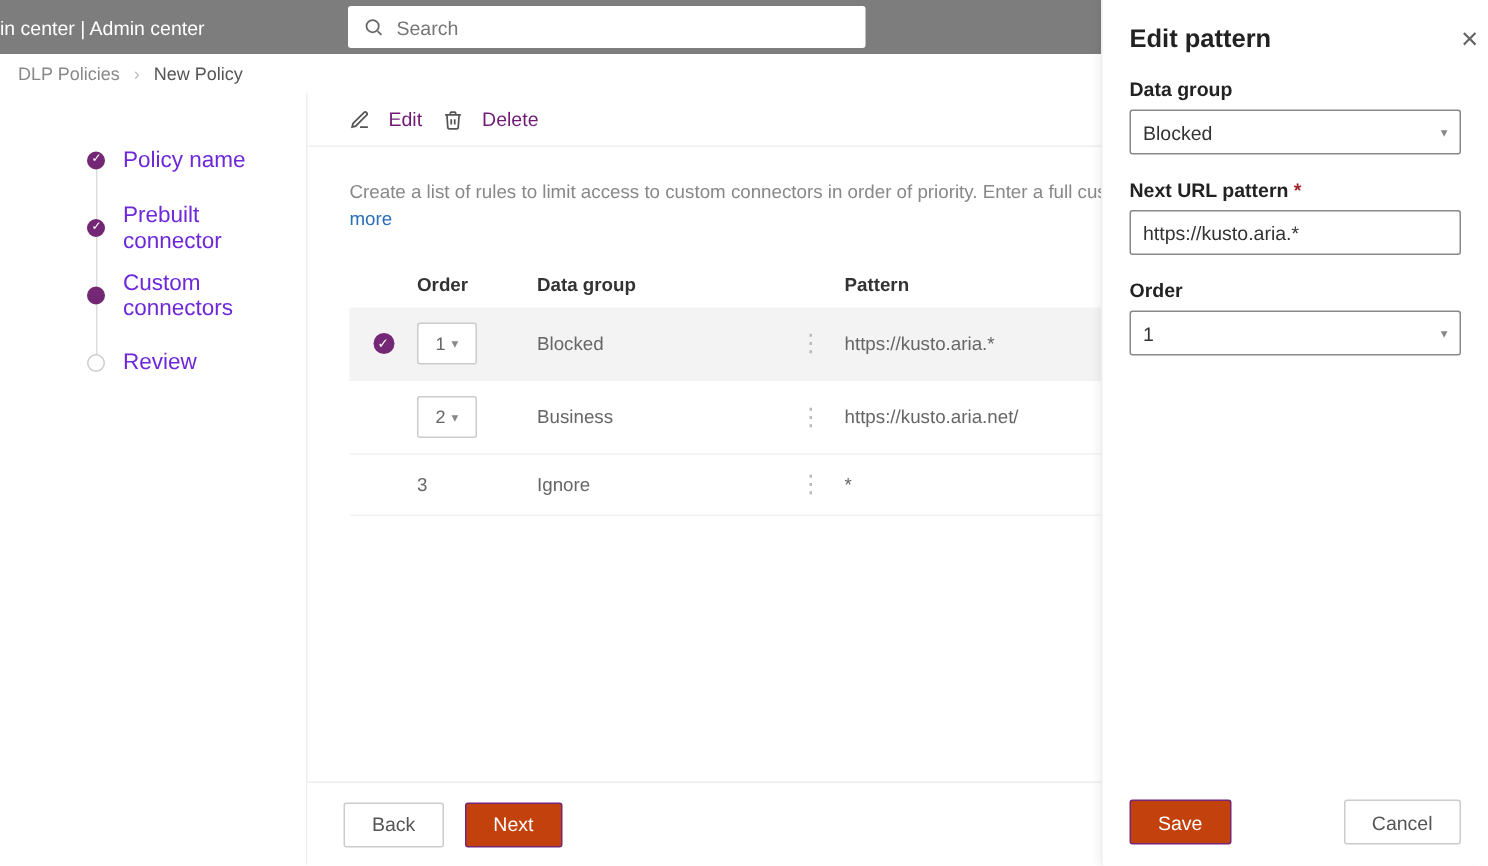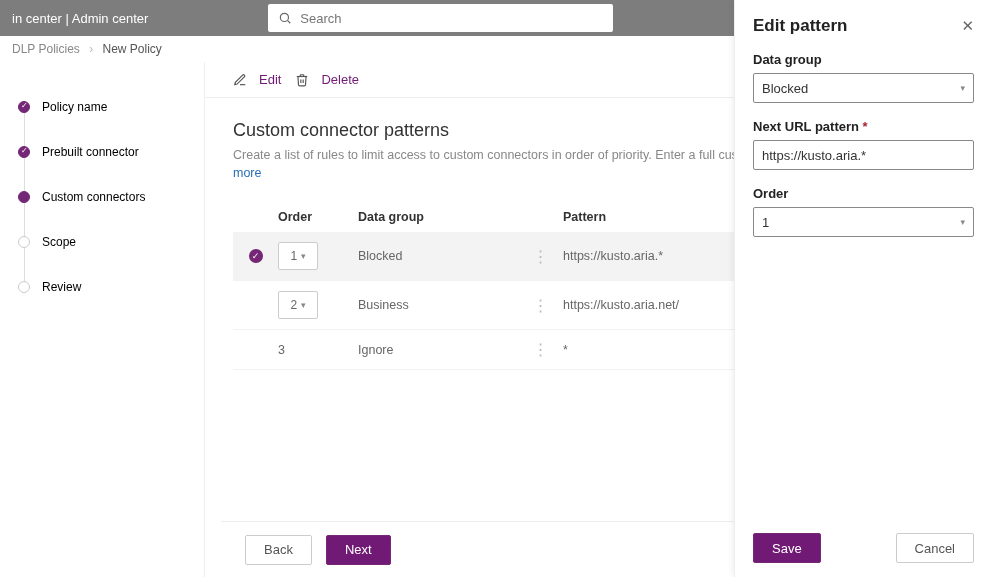--- a/index.html
+++ b/index.html
@@ -1,33 +1,33 @@
 <!DOCTYPE html>
 <html><head>
 <meta charset="utf-8">
 <style>
   * { box-sizing: border-box; margin: 0; padding: 0; font-family: "Segoe UI", Arial, sans-serif; }
   body { width: 992px; height: 577px; overflow: hidden; background: #fff; position: relative; }
 
   
-  .topbar { height: 36px; background: #7d7d7d; display: flex; align-items: center; padding: 0 12px; color: #fff; }
+  .topbar { height: 36px; background: #7d7d7d; display: flex; align-items: center; padding: 0 0; color: #fff; }
   .topbar-title { font-size: 13px; white-space: nowrap; font-weight: 400; }
-  .topbar-search { margin-left: 120px; width: 345px; height: 28px; background: #fff; border-radius: 2px; display: flex; align-items: center; padding: 0 10px; }
+  .topbar-search { margin-left: 96px; width: 345px; height: 28px; background: #fff; border-radius: 2px; display: flex; align-items: center; padding: 0 10px; }
   .topbar-search svg { flex-shrink: 0; }
   .topbar-search input { border: none; outline: none; margin-left: 8px; font-size: 13px; width: 100%; color: #555; background: transparent; }
 
   
   .breadcrumb { height: 26px; padding: 6px 12px 0 12px; font-size: 12px; color: #888; }
   .breadcrumb .sep { margin: 0 6px; color: #bbb; }
   .breadcrumb .current { color: #555; font-weight: 400; }
 
   
   .layout { display: flex; height: calc(100% - 62px); }
   .sidebar { width: 205px; border-right: 1px solid #eee; padding-top: 22px; }
-  .step { display: flex; align-items: center; padding: 0 18px; height: 45px; font-size: 12px; color: #000000; position: relative; }
+  .step { display: flex; align-items: center; padding: 0 18px; height: 45px; font-size: 15px; color: #6d28d9; position: relative; margin-left: 40px; }
   .bullet { width: 12px; height: 12px; border-radius: 50%; border: 1px solid #ccc; background: #fff; margin-right: 12px; flex-shrink: 0; position: relative; z-index: 1; }
   .bullet.done { background: #742774; border-color: #742774; position: relative; }
   .bullet.done::after { content: "✓"; color: #fff; font-size: 8px; position: absolute; top: -1px; left: 2px; }
   .bullet.current { background: #742774; border-color: #742774; }
   .step-line { position: absolute; left: 24px; top: 22px; width: 1px; height: 45px; background: #ddd; z-index: 0; }
 
   
   .content { flex: 1; display: flex; flex-direction: column; position: relative; }
   .toolbar { height: 36px; border-bottom: 1px solid #eee; display: flex; align-items: center; padding-left: 28px; gap: 14px; }
   .tool-btn { display: flex; align-items: center; gap: 12px; font-size: 13px; color: #701a75; cursor: pointer; }
@@ -47,28 +47,28 @@
   .col-group { width: 160px; }
   .col-menu { width: 45px; color:#bbb; font-size:16px; text-align:center; }
   .col-pattern { flex: 1; }
   .tbl-row { padding: 10px 0; color: #666; border-bottom: 1px solid #f2f2f2; }
   .tbl-row.selected { background: #f3f3f3; }
   .order-chip { width: 40px; height: 28px; border: 1px solid #ccc; border-radius: 2px; display: flex; align-items: center; justify-content: center; gap: 4px; font-size: 12px; background:#fff;}
   .chevron-sm { font-size: 9px; color: #888; }
   .check-circle { width: 14px; height: 14px; border-radius: 50%; background: #742774; display:flex;align-items:center;justify-content:center;color:#fff;font-size:9px;}
 
   
-  .footer { position: absolute; bottom: 0; left: 16px; right: 0; height: 56px; border-top: 1px solid #eee; display: flex; align-items: center; padding-left: 24px; gap: 14px; background:#fff;}
+  .footer { position: absolute; bottom: 0; left: 0; right: 0; height: 56px; border-top: 1px solid #eee; display: flex; align-items: center; padding-left: 24px; gap: 14px; background:#fff;}
   .btn { height: 30px; padding: 0 18px; font-size: 13px; border-radius: 2px; cursor: pointer; display:flex;align-items:center;}
   .btn-secondary { background: #fff; border: 1px solid #ccc; color: #555; }
-  .btn-primary { background: #701a75; border: 1px solid #742774; color: #fff; }
+  .btn-primary { background: #c2410c; border: 1px solid #742774; color: #fff; }
 
   
   .panel { position: absolute; top: 0; right: 0; width: 258px; height: 100%; background: #fff; border-left: 1px solid #eee; box-shadow: -2px 0 6px rgba(0,0,0,0.06); display:flex; flex-direction:column;}
-  .panel-head { display: flex; align-items: center; justify-content: space-between; padding: 16px 18px 10px 18px; }
+  .panel-head { display: flex; align-items: center; justify-content: space-between; padding: 16px 6px 10px 18px; }
   .panel-head h3 { font-size: 17px; font-weight: 600; color: #222; }
   .panel-close { font-size: 15px; color: #666; cursor: pointer; }
   .panel-body { padding: 6px 18px; flex:1; }
   .field { margin-bottom: 16px; }
   .field-label { font-size: 13px; color: #222; font-weight:600; margin-bottom: 6px; display:block;}
   .req { color: #a4262c; }
   .select-box, .input-box { width: 100%; height: 30px; border: 1px solid #8a8886; border-radius: 2px; padding: 0 8px; font-size: 13px; display:flex; align-items:center; justify-content:space-between; background:#fff; color:#333;}
   .input-box input { border:none; outline:none; width:100%; font-size:13px; color:#333;}
   .hint { font-size: 10px; color: #888; margin-top: 4px; }
   .panel-foot { padding: 14px 18px; display:flex; justify-content:space-between; gap:10px;}
@@ -107,25 +107,20 @@
           <span>Prebuilt connector</span>
           <div class="step-line"></div>
         </div>
         <div class="step">
           <div class="bullet current"></div>
           <span>Custom connectors</span>
           <div class="step-line"></div>
         </div>
         <div class="step">
           <div class="bullet "></div>
-          <span>Scope</span>
-          <div class="step-line"></div>
-        </div>
-        <div class="step">
-          <div class="bullet "></div>
           <span>Review</span>
         </div>
       </div>
   </div>
 
   <div class="content">
     <div class="toolbar">
       <div class="tool-btn">
         <svg width="14" height="14" viewBox="0 0 24 24" fill="none" stroke="#555" stroke-width="2">
             <path d="M12 20h9"></path>
@@ -139,21 +134,20 @@
             <path d="M19 6l-1 14a2 2 0 01-2 2H8a2 2 0 01-2-2L5 6"></path>
             <path d="M10 11v6"></path>
             <path d="M14 11v6"></path>
             <path d="M9 6V4a1 1 0 011-1h4a1 1 0 011 1v2"></path>
           </svg>
         <span>Delete</span>
       </div>
     </div>
 
     <div class="section">
-      <h2>Custom connector patterns</h2>
       <p>
         <span>Create a list of rules to limit access to custom connectors in order of priority. Enter a full custom connector U</span><br>
         <span class="more">more</span>
       </p>
 
       <div class="tbl">
         <div class="tbl-head">
           <div class="col-check"></div>
           <div class="col-order">Order</div>
           <div class="col-group">Data group</div>

